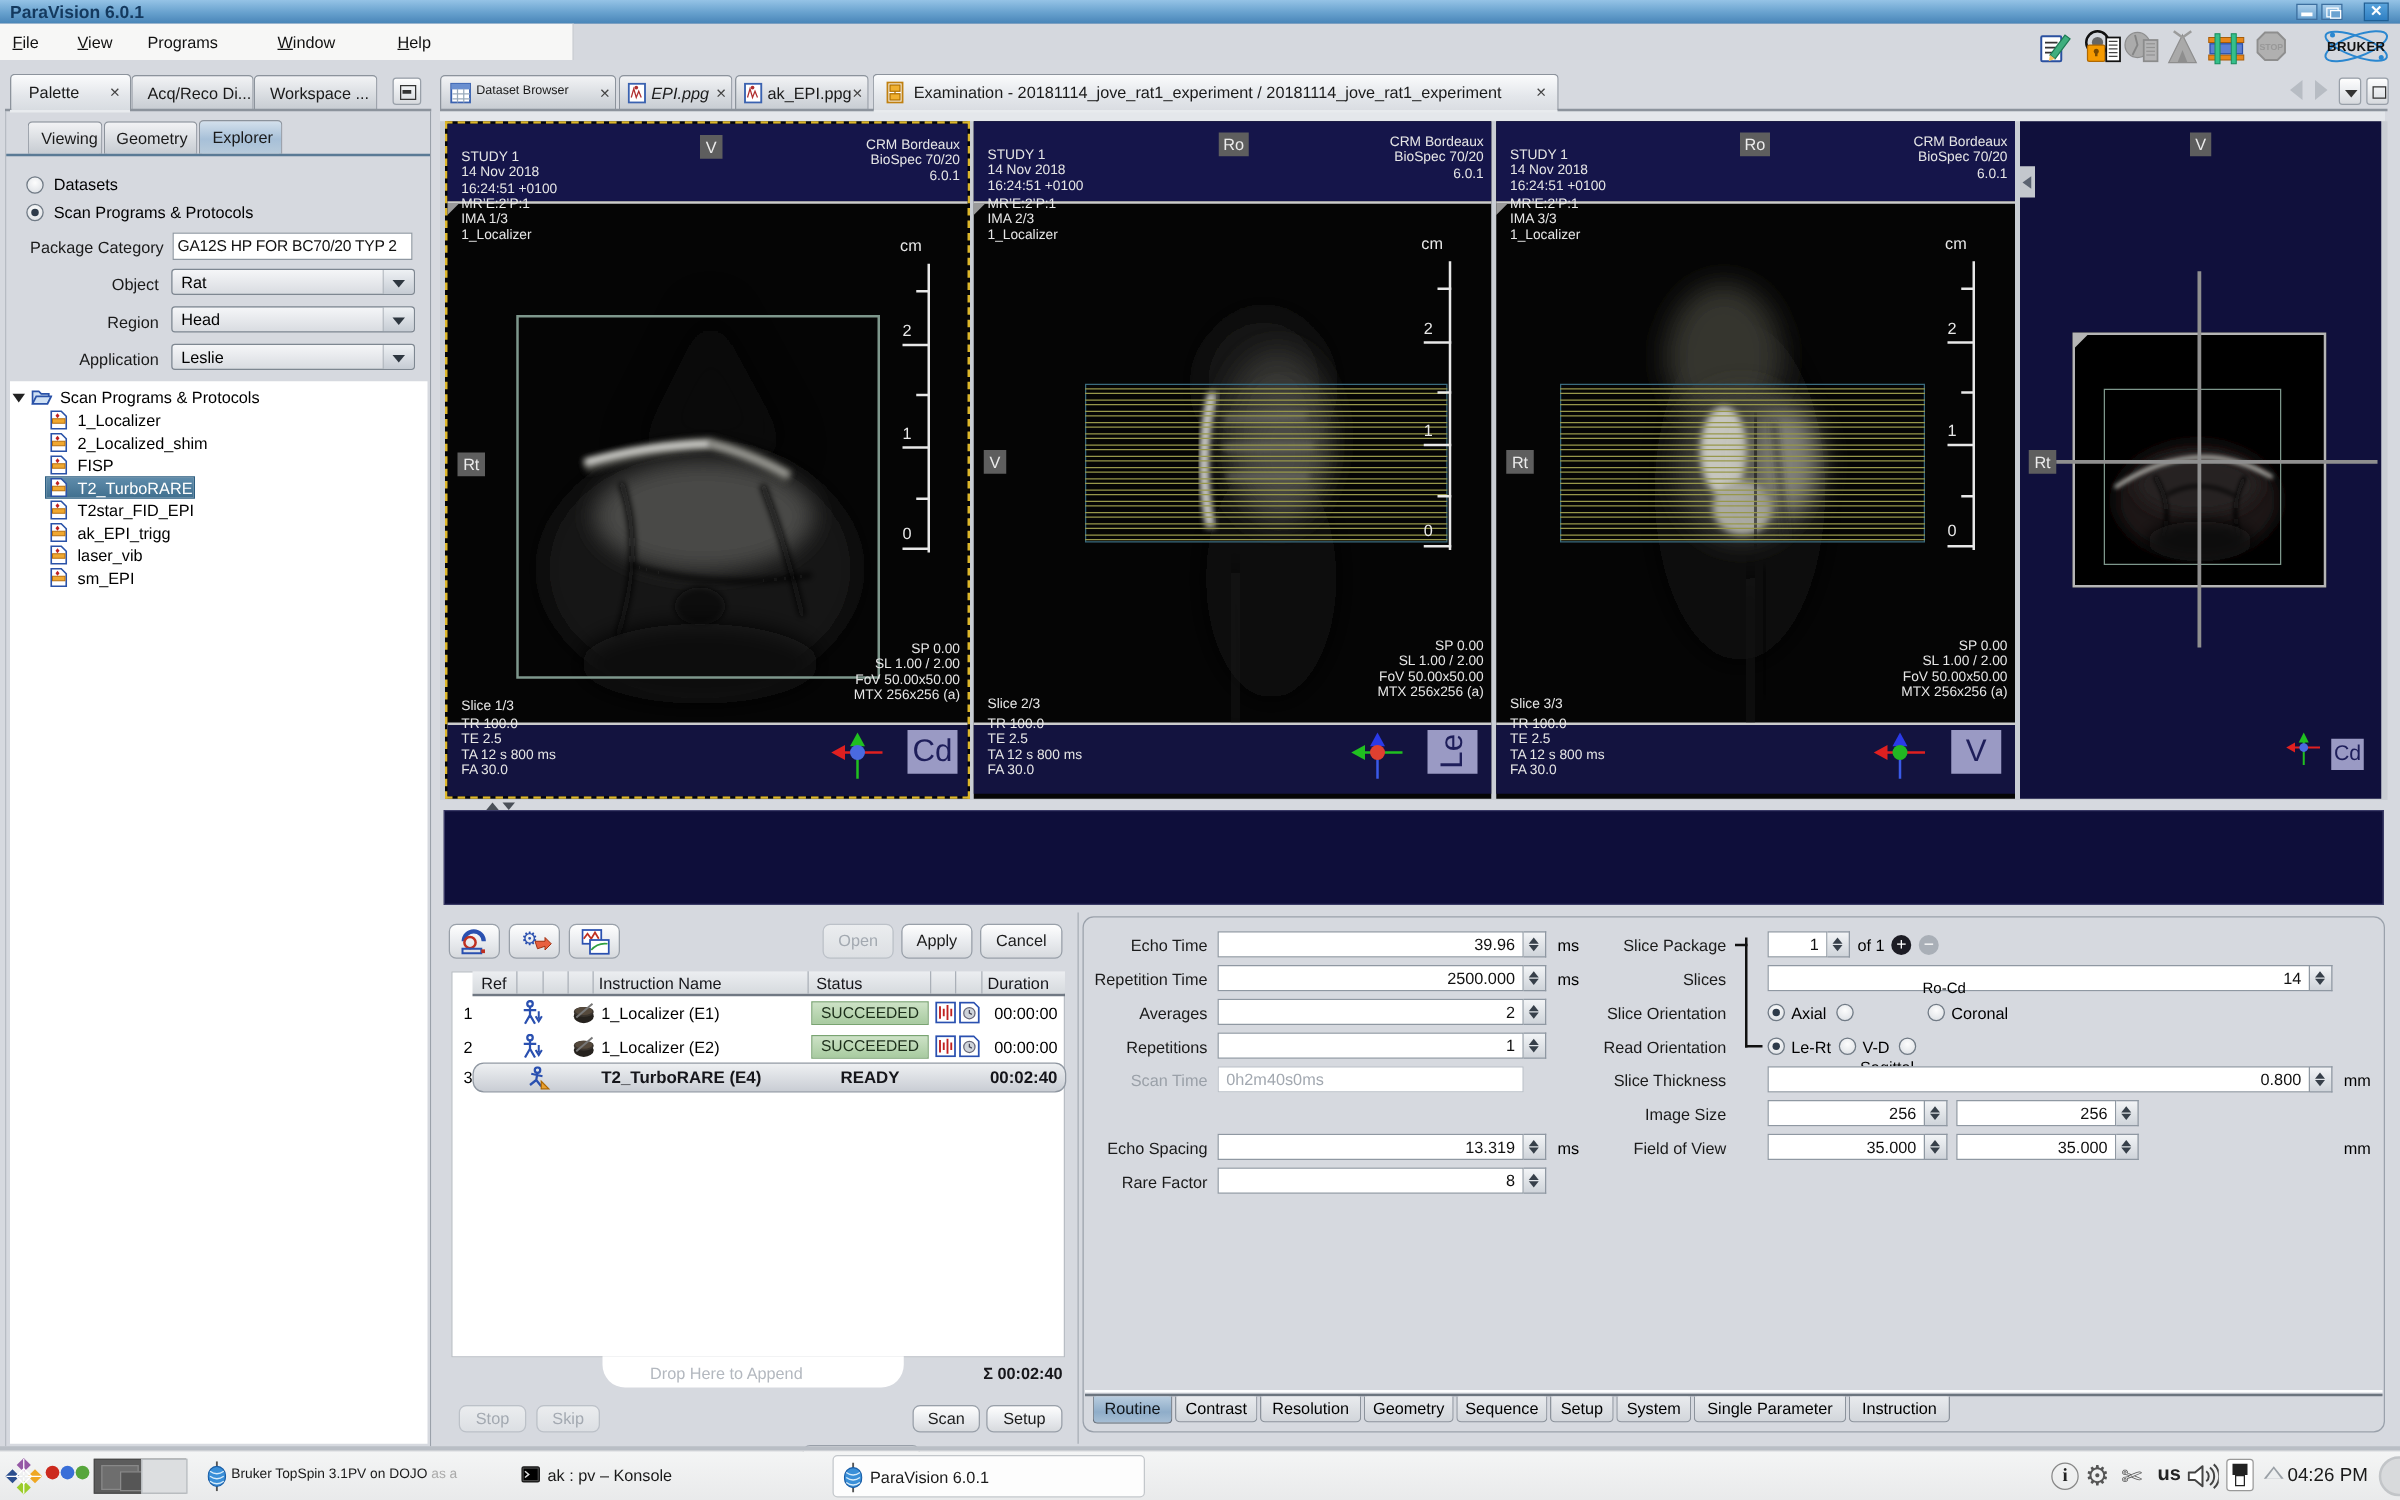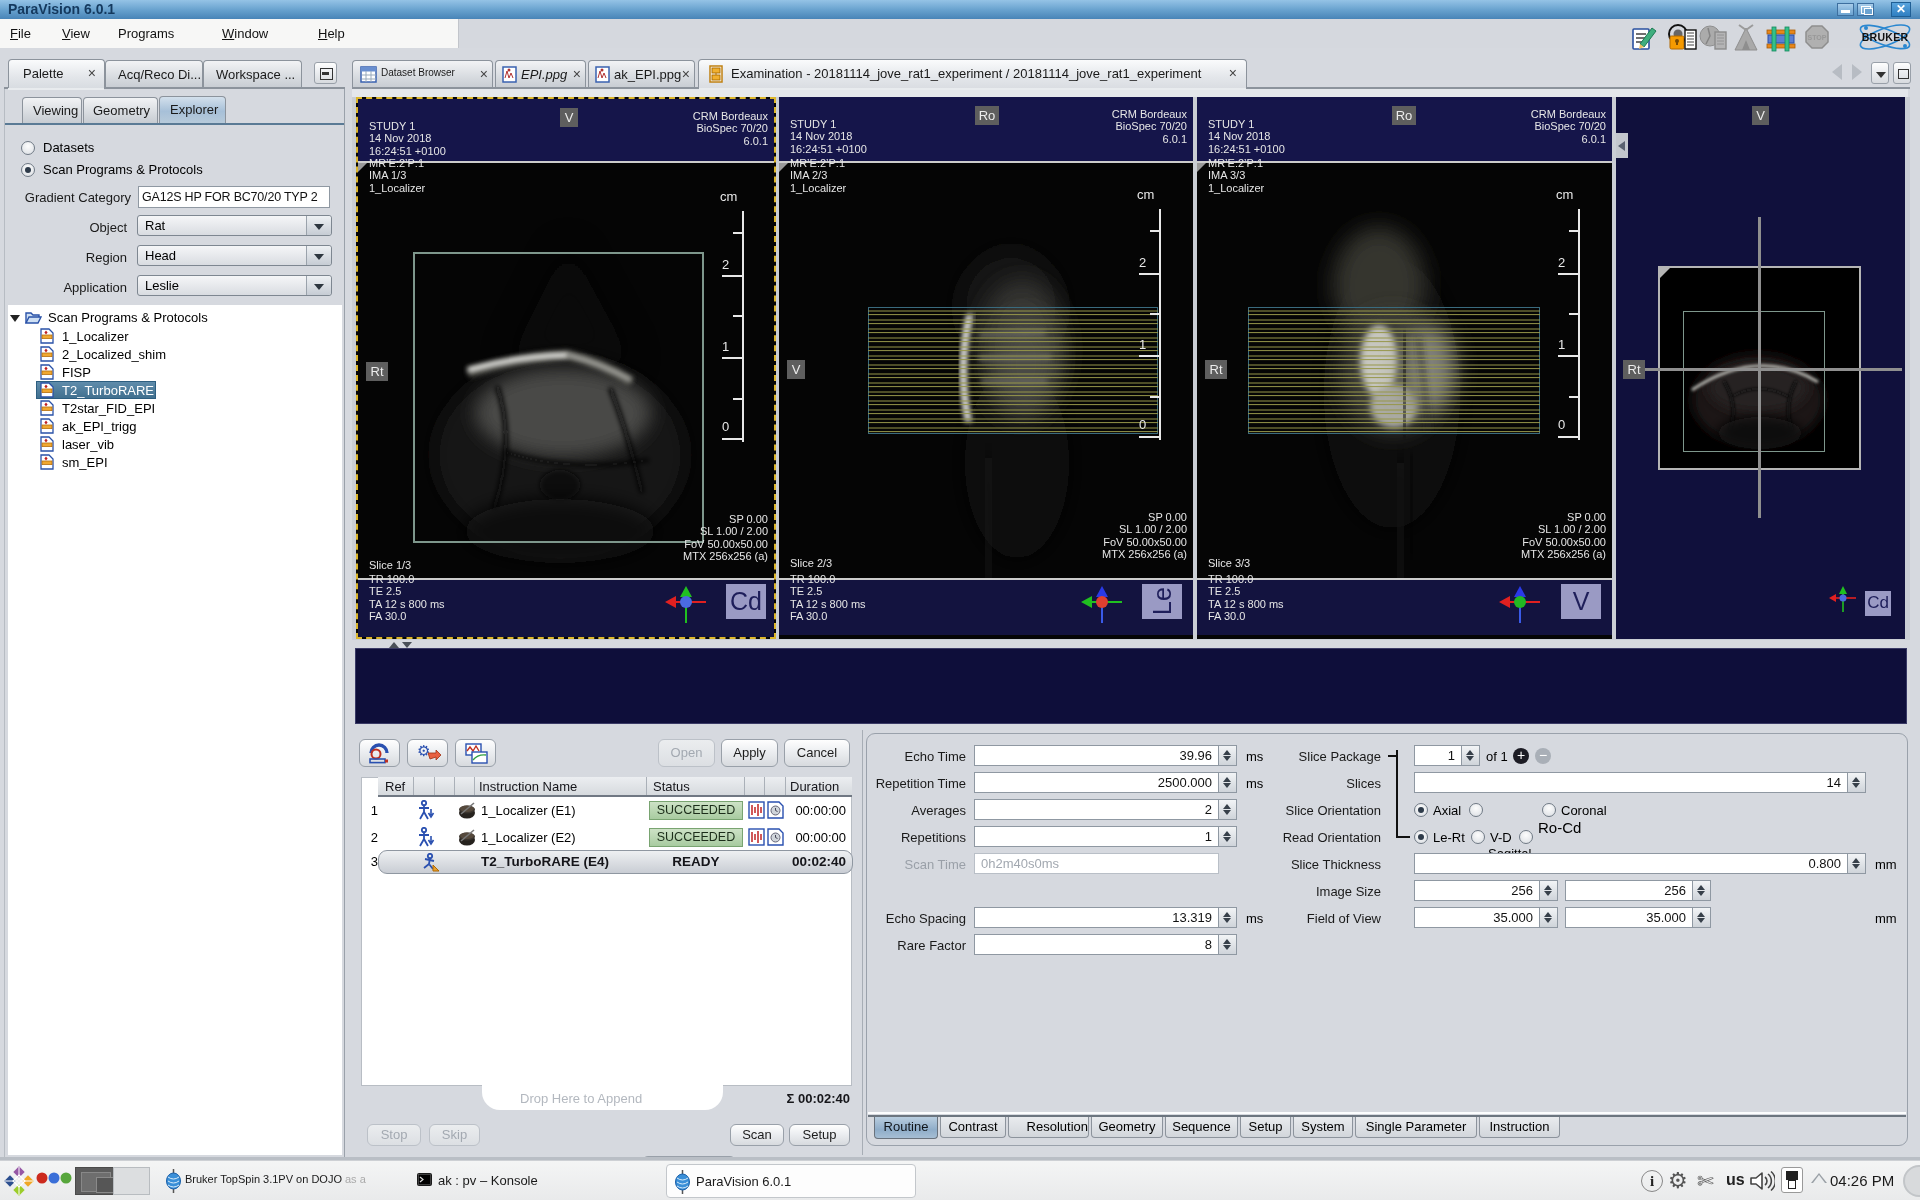--- a/index.html
+++ b/index.html
@@ -188,21 +188,21 @@
   <div class="a tab" style="left:154px;top:7px;width:67px;height:27px;background:linear-gradient(#d3e0ec,#a7c0d8 55%,#b7cada)">
       <span class="a" style="left:10px;top:5px">Explorer</span>
     </div>
   <div class="a" style="left:0px;top:34px;width:339px;height:2px;background:#5a7a95"></div>
 
   <div class="a radio" style="left:16px;top:52px"></div>
   <div class="a" style="left:38px;top:51px;font-size:13px">Datasets</div>
   <div class="a radio sel" style="left:16px;top:74px"></div>
   <div class="a" style="left:38px;top:73px;font-size:13px">Scan Programs &amp; Protocols</div>
 
-  <div class="a lbl" style="left:0px;top:101px;width:126px">Gradient Category</div>
+  <div class="a lbl" style="left:0px;top:101px;width:126px">Package Category</div>
   <div class="a fld" style="left:133px;top:97px;width:192px;height:22px;font-size:12.5px;line-height:20px;padding-left:3px;letter-spacing:-0.2px">GA12S HP FOR BC70/20 TYP 2</div>
 
   <div class="a lbl" style="left:0px;top:131px;width:122px">Object</div>
   <div class="a" style="left:132px;top:126px;width:195px;height:21px;border:1px solid #7e8791;border-radius:3px;background:linear-gradient(#f5f6f8,#d9dce1);box-sizing:border-box">
      <span class="a" style="left:7px;top:2px;font-size:13px">Rat</span>
      <div class="a" style="right:0;top:0;width:24px;height:19px;border-left:1px solid #9aa2ab;background:linear-gradient(#eef1f4,#c6ccd4);border-radius:0 3px 3px 0"></div>
      <div class="a" style="right:7px;top:8px;width:0;height:0;border-left:5px solid transparent;border-right:5px solid transparent;border-top:6px solid #2e3740"></div>
   </div>
   <div class="a lbl" style="left:0px;top:161px;width:122px">Region</div>
   <div class="a" style="left:132px;top:156px;width:195px;height:21px;border:1px solid #7e8791;border-radius:3px;background:linear-gradient(#f5f6f8,#d9dce1);box-sizing:border-box">
@@ -788,40 +788,40 @@
 <div class="a radio" style="left:1469px;top:803px"></div>
 <div class="a" style="left:1488px;top:846px;font-size:13px">Sagittal</div>
 <div class="a radio" style="left:1542px;top:803px"></div>
 <div class="a" style="left:1561px;top:803px;font-size:13px">Coronal</div>
 
 <div class="a radio sel" style="left:1414px;top:830px"></div>
 <div class="a" style="left:1433px;top:830px;font-size:13px">Le-Rt</div>
 <div class="a radio" style="left:1471px;top:830px"></div>
 <div class="a" style="left:1490px;top:830px;font-size:13px">V-D</div>
 <div class="a radio" style="left:1519px;top:830px"></div>
-<div class="a" style="left:1538px;top:819px;font-size:15px">Ro-Cd</div>
+<div class="a" style="left:1538px;top:783px;font-size:12px">Ro-Cd</div>
 
 <div class="a fld num" style="left:1414px;top:853px;width:434px;height:21px;line-height:19px;padding-right:6px">0.800</div>
 <div class="a spin" style="left:1848px;top:853px;width:18px;height:21px"></div>
 <div class="a" style="left:1875px;top:857px;font-size:13px">mm</div>
 
 <div class="a fld num" style="left:1414px;top:880px;width:126px;height:21px;line-height:19px;padding-right:6px">256</div>
 <div class="a spin" style="left:1540px;top:880px;width:18px;height:21px"></div>
 <div class="a fld num" style="left:1565px;top:880px;width:128px;height:21px;line-height:19px;padding-right:6px">256</div>
 <div class="a spin" style="left:1693px;top:880px;width:18px;height:21px"></div>
 
 <div class="a fld num" style="left:1414px;top:907px;width:126px;height:21px;line-height:19px;padding-right:6px">35.000</div>
 <div class="a spin" style="left:1540px;top:907px;width:18px;height:21px"></div>
 <div class="a fld num" style="left:1565px;top:907px;width:128px;height:21px;line-height:19px;padding-right:6px">35.000</div>
 <div class="a spin" style="left:1693px;top:907px;width:18px;height:21px"></div>
 <div class="a" style="left:1875px;top:911px;font-size:13px">mm</div>
 
 <div class="a" style="left:874px;top:1117px;width:64px;height:22px;box-sizing:border-box;border:1px solid #69727d;border-top:none;border-radius:0 0 4px 4px;background:linear-gradient(#b9cddf,#8fadc9 60%,#a6bed4);font-size:13px;text-align:center;line-height:20px;color:#10151a">Routine</div>
 <div class="a" style="left:940px;top:1117px;width:66px;height:21px;box-sizing:border-box;border:1px solid #8c939c;border-top:none;border-radius:0 0 4px 4px;background:linear-gradient(#e9ebee,#d2d6db);font-size:13px;text-align:center;line-height:19px">Contrast</div>
-<div class="a" style="left:1008px;top:1117px;width:81px;height:21px;box-sizing:border-box;border:1px solid #8c939c;border-top:none;border-radius:0 0 4px 4px;background:linear-gradient(#e9ebee,#d2d6db);font-size:13px;text-align:right;line-height:19px">Resolution</div>
+<div class="a" style="left:1008px;top:1117px;width:81px;height:21px;box-sizing:border-box;border:1px solid #8c939c;border-top:none;border-radius:0 0 4px 4px;background:linear-gradient(#e9ebee,#d2d6db);font-size:13px;text-align:center;line-height:19px">Resolution</div>
 <div class="a" style="left:1091px;top:1117px;width:72px;height:21px;box-sizing:border-box;border:1px solid #8c939c;border-top:none;border-radius:0 0 4px 4px;background:linear-gradient(#e9ebee,#d2d6db);font-size:13px;text-align:center;line-height:19px">Geometry</div>
 <div class="a" style="left:1165px;top:1117px;width:73px;height:21px;box-sizing:border-box;border:1px solid #8c939c;border-top:none;border-radius:0 0 4px 4px;background:linear-gradient(#e9ebee,#d2d6db);font-size:13px;text-align:center;line-height:19px">Sequence</div>
 <div class="a" style="left:1240px;top:1117px;width:51px;height:21px;box-sizing:border-box;border:1px solid #8c939c;border-top:none;border-radius:0 0 4px 4px;background:linear-gradient(#e9ebee,#d2d6db);font-size:13px;text-align:center;line-height:19px">Setup</div>
 <div class="a" style="left:1293px;top:1117px;width:60px;height:21px;box-sizing:border-box;border:1px solid #8c939c;border-top:none;border-radius:0 0 4px 4px;background:linear-gradient(#e9ebee,#d2d6db);font-size:13px;text-align:center;line-height:19px">System</div>
 <div class="a" style="left:1355px;top:1117px;width:122px;height:21px;box-sizing:border-box;border:1px solid #8c939c;border-top:none;border-radius:0 0 4px 4px;background:linear-gradient(#e9ebee,#d2d6db);font-size:13px;text-align:center;line-height:19px">Single Parameter</div>
 <div class="a" style="left:1479px;top:1117px;width:81px;height:21px;box-sizing:border-box;border:1px solid #8c939c;border-top:none;border-radius:0 0 4px 4px;background:linear-gradient(#e9ebee,#d2d6db);font-size:13px;text-align:center;line-height:19px">Instruction</div>
 
 <div class="a" style="left:0;top:1157px;width:1920px;height:3px;background:#b9bec5"></div>
 <div class="a" style="left:0;top:1160px;width:1920px;height:40px;background:linear-gradient(#f4f5f5,#e9eaeb);border-top:1px solid #cdd0d4;box-sizing:border-box">
 

